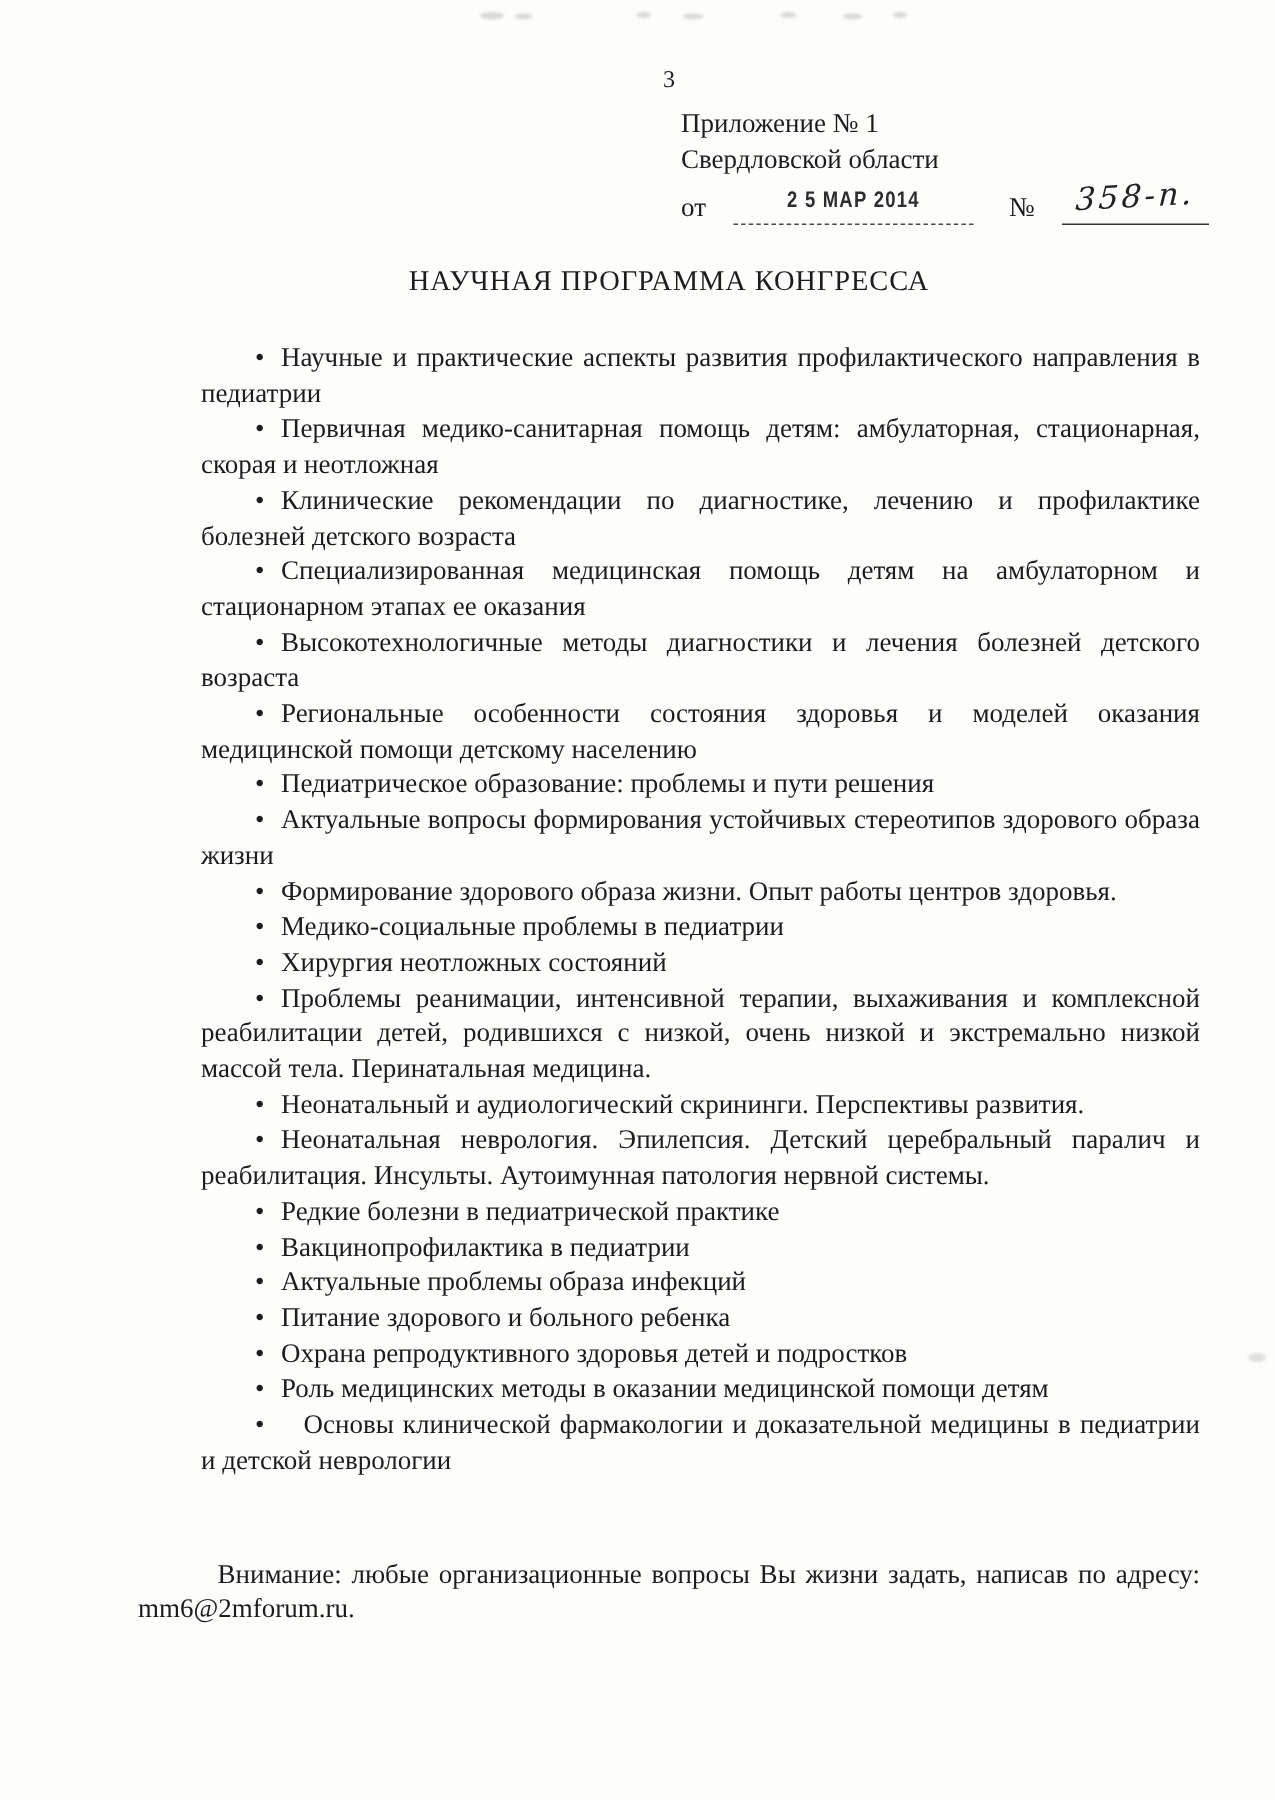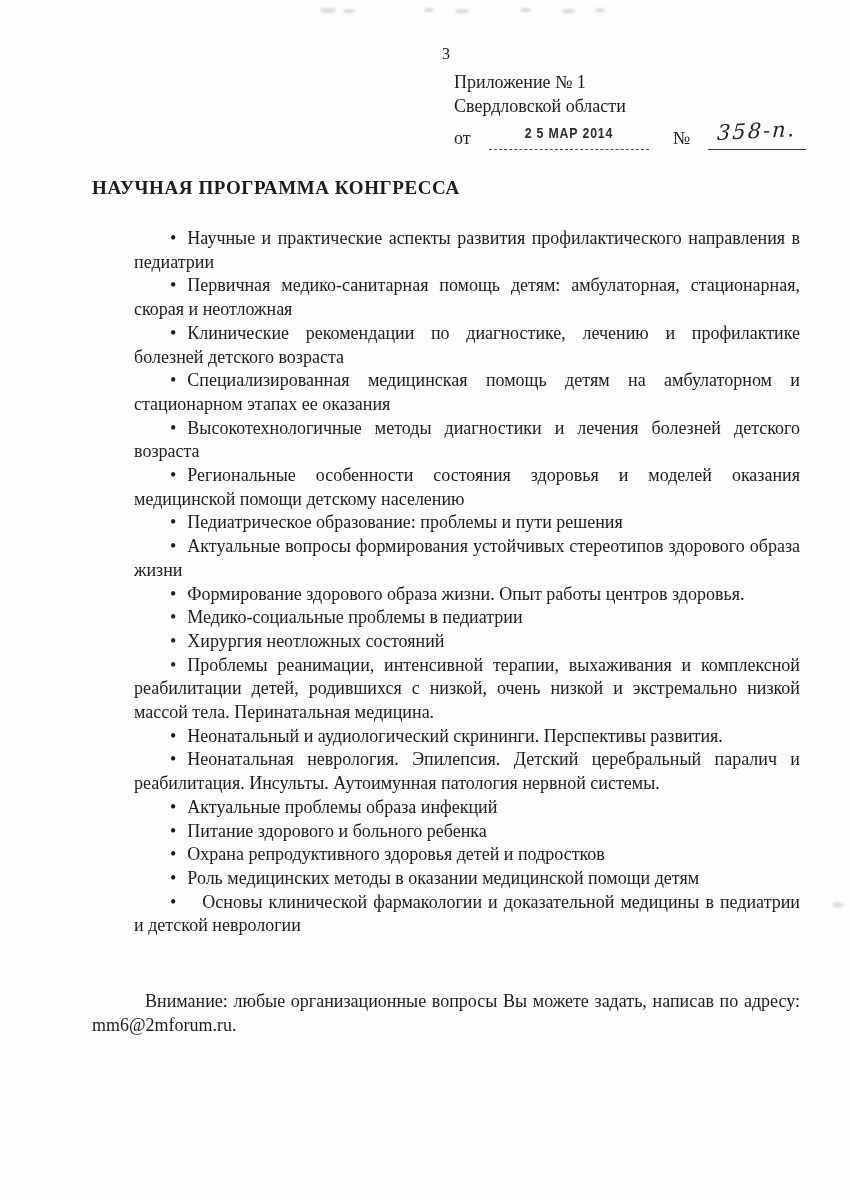--- a/index.html
+++ b/index.html
@@ -77,23 +77,23 @@
     font-size: 21px;
     letter-spacing: 2px;
     color: #222;
     display: inline-block;
     transform: rotate(-3deg) skewX(-6deg);
     position: relative;
     top: -1px;
     white-space: nowrap;
   }
   .doc-title {
-    text-align: left;
+    text-align: center;
     font-size: 19px;
-    font-weight: bold;
+    font-weight: normal;
     letter-spacing: 0.6px;
     margin: 27px 0 0 0;
   }
   .program-list {
     margin-top: 28px;
     margin-left: 42px;
   }
   .item {
     margin: 0;
     text-indent: 36px;
@@ -163,22 +163,24 @@
     <p class="item"><span class="bullet">•</span><span>Высокотехнологичные методы диагностики и лечения болезней детского возраста</span></p>
     <p class="item"><span class="bullet">•</span><span>Региональные особенности состояния здоровья и моделей оказания медицинской помощи детскому населению</span></p>
     <p class="item"><span class="bullet">•</span><span>Педиатрическое образование: проблемы и пути решения</span></p>
     <p class="item"><span class="bullet">•</span><span>Актуальные вопросы формирования устойчивых стереотипов здорового образа жизни</span></p>
     <p class="item"><span class="bullet">•</span><span>Формирование здорового образа жизни. Опыт работы центров здоровья.</span></p>
     <p class="item"><span class="bullet">•</span><span>Медико-социальные проблемы в педиатрии</span></p>
     <p class="item"><span class="bullet">•</span><span>Хирургия неотложных состояний</span></p>
     <p class="item"><span class="bullet">•</span><span>Проблемы реанимации, интенсивной терапии, выхаживания и комплексной реабилитации детей, родившихся с низкой, очень низкой и экстремально низкой массой тела. Перинатальная медицина.</span></p>
     <p class="item"><span class="bullet">•</span><span>Неонатальный и аудиологический скрининги. Перспективы развития.</span></p>
     <p class="item"><span class="bullet">•</span><span>Неонатальная неврология. Эпилепсия. Детский церебральный паралич и реабилитация. Инсульты. Аутоимунная патология нервной системы.</span></p>
+    <p class="item"><span class="bullet">•</span><span>Редкие болезни в педиатрической практике</span></p>
+    <p class="item"><span class="bullet">•</span><span>Вакцинопрофилактика в педиатрии</span></p>
     <p class="item"><span class="bullet">•</span><span>Актуальные проблемы образа инфекций</span></p>
     <p class="item"><span class="bullet">•</span><span>Питание здорового и больного ребенка</span></p>
     <p class="item"><span class="bullet">•</span><span>Охрана репродуктивного здоровья детей и подростков</span></p>
     <p class="item"><span class="bullet">•</span><span>Роль медицинских методы в оказании медицинской помощи детям</span></p>
     <p class="item wide-gap"><span class="bullet">•</span><span>Основы клинической фармакологии и доказательной медицины в педиатрии и детской неврологии</span></p>
   </div>
 
-  <p class="footer-note"><span>Внимание: любые организационные вопросы Вы можете задать, написав по адресу: </span><span>mm6@2mforum.ru.</span></p>
+  <p class="footer-note"><span>Внимание: любые организационные вопросы Вы жизни задать, написав по адресу: </span><span>mm6@2mforum.ru.</span></p>
 
 </div>
 
 </body></html>

